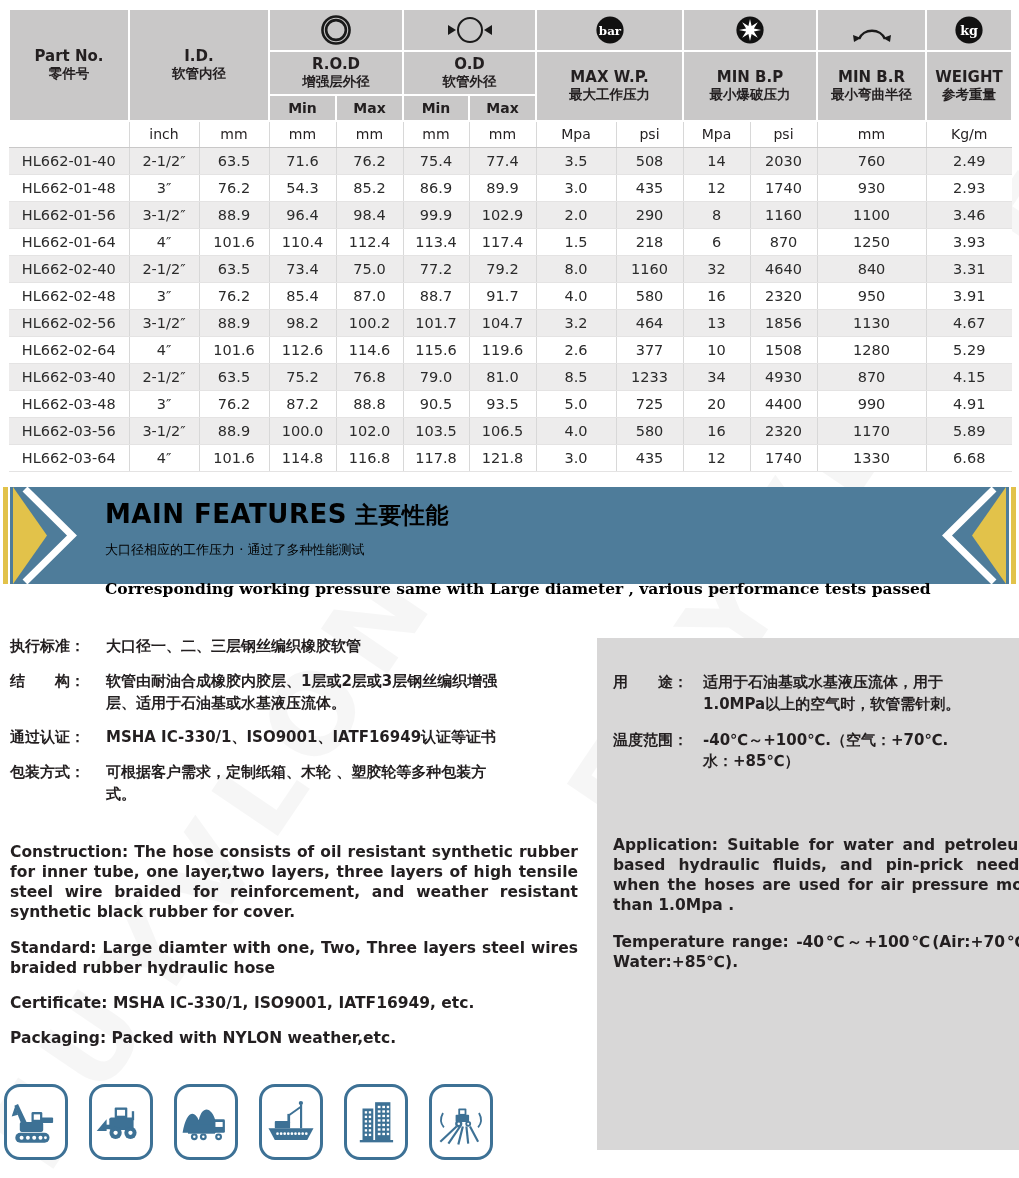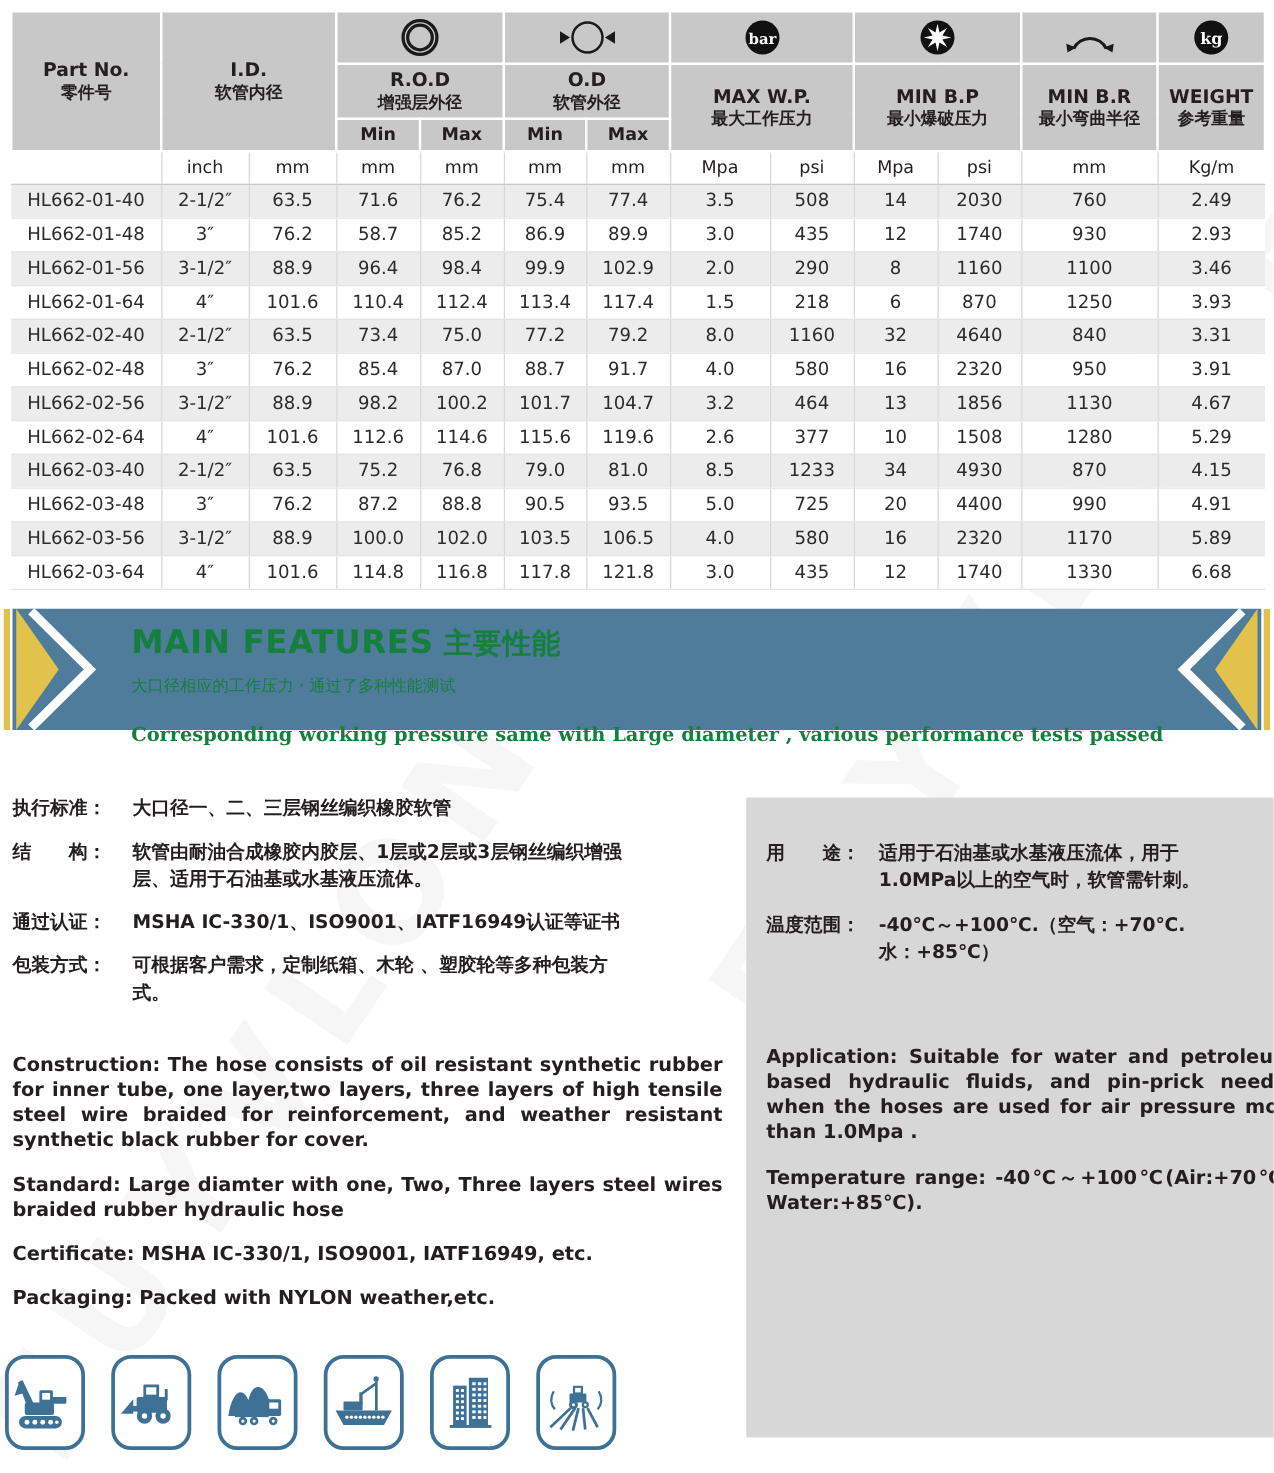--- a/index.html
+++ b/index.html
@@ -30,21 +30,21 @@
   tbody.rows tr:nth-child(odd) { background:#edecec; }
   tbody.rows tr:nth-child(even) { background:#fff; }
   th svg { display:block; margin:0 auto; }
 
   
   .banner { position:absolute; left:0; top:487px; width:1019px; height:97px; }
   .banner-bg { position:absolute; left:10px; right:10px; top:0; bottom:0; background:#4e7c9a; }
   .banner-deco { position:absolute; top:0; height:97px; width:112px; }
   .deco-left { left:0; }
   .deco-right { right:0; transform:scaleX(-1); }
-  .banner-text { position:absolute; left:105px; top:12px; color:#15803d; }
+  .banner-text { position:absolute; left:105px; top:12px; color:#000000; }
   .banner-title { font-size:26px; font-weight:bold; letter-spacing:0.5px; }
   .banner-title .zh { font-size:23px; margin-left:8px; }
   .banner-line-zh { font-size:13px; margin-top:10px; font-family:"DejaVu Serif","Liberation Serif",serif; }
   .banner-line-en { font-size:15.5px; margin-top:20px; font-weight:bold; font-family:"DejaVu Serif","Liberation Serif",serif; }
 
   
   .zh-specs { position:absolute; left:10px; top:636px; width:572px; }
   .spec-row { display:flex; margin-bottom:13px; font-size:15px; line-height:1.45; }
   .spec-label { flex:0 0 96px; white-space:nowrap; font-weight:600; }
   .spec-value { flex:1; white-space:pre-line; font-weight:600; }
@@ -197,21 +197,21 @@
           <td>508</td>
           <td>14</td>
           <td>2030</td>
           <td>760</td>
           <td>2.49</td>
         </tr>
         <tr>
           <td>HL662-01-48</td>
           <td>3″</td>
           <td>76.2</td>
-          <td>58.7</td>
+          <td>54.3</td>
           <td>85.2</td>
           <td>86.9</td>
           <td>89.9</td>
           <td>3.0</td>
           <td>435</td>
           <td>12</td>
           <td>1740</td>
           <td>930</td>
           <td>2.93</td>
         </tr>

